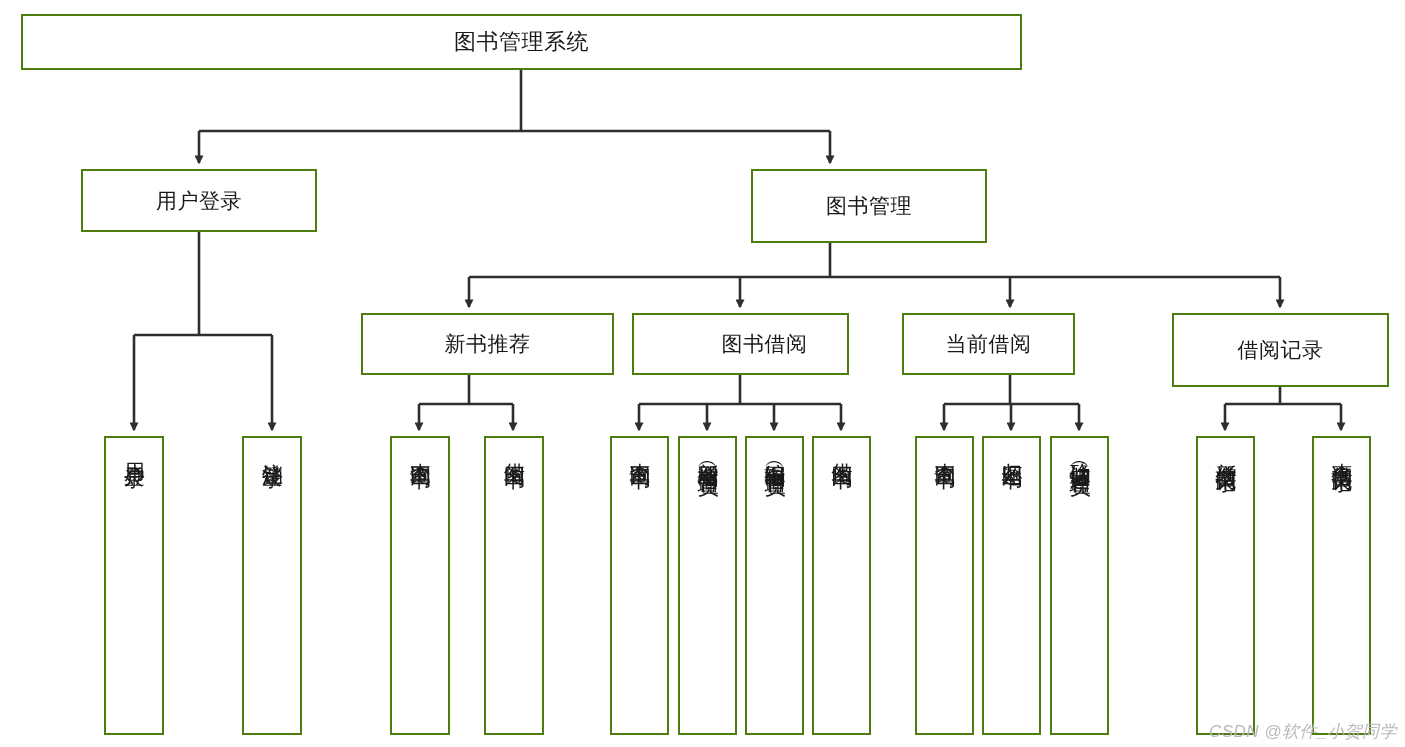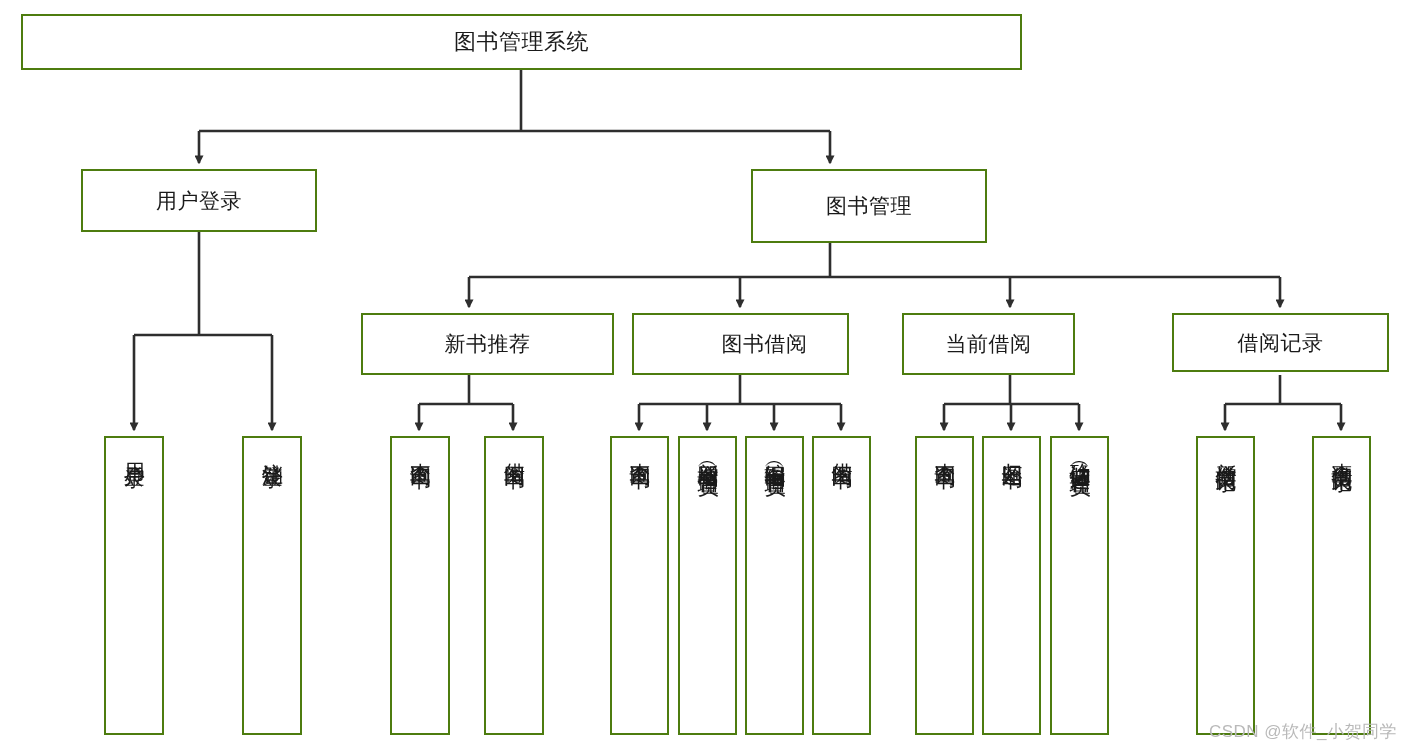--- a/index.html
+++ b/index.html
@@ -67,20 +67,21 @@
   }
   #watermark {
     position: absolute;
     right: 8px;
     bottom: 4px;
     font-size: 17px;
     color: #b9b9b9;
     z-index: 5;
     white-space: nowrap;
     letter-spacing: 0.5px;
+    font-style: italic;
   }
 </style>
 </head>
 <body>
 
 <div id="canvas">
 
   <svg id="wires" viewBox="0 0 1405 747" width="1405" height="747" xmlns="http://www.w3.org/2000/svg">
     <defs>
       <marker id="arrow" markerWidth="9" markerHeight="9" refX="7.6" refY="4.5" orient="auto" markerUnits="userSpaceOnUse">
@@ -144,21 +145,21 @@
 
   <div class="node h" style="left:361px; top:313px; width:253px; height:62px;">
     <span class="lbl">新书推荐</span>
   </div>
   <div class="node h" style="left:632px; top:313px; width:217px; height:62px;padding-left:48px;">
     <span class="lbl">图书借阅</span>
   </div>
   <div class="node h" style="left:902px; top:313px; width:173px; height:62px;">
     <span class="lbl">当前借阅</span>
   </div>
-  <div class="node h" style="left:1172px; top:313px; width:217px; height:59px;">
+  <div class="node h" style="left:1172px; top:313px; width:217px; height:74px;">
     <span class="lbl">借阅记录</span>
   </div>
 
   <div class="node v" style="left:104px; top:436px; width:60px; height:299px;">
     <span class="lbl">用户登录</span>
   </div>
   <div class="node v" style="left:242px; top:436px; width:60px; height:299px;">
     <span class="lbl">注销登录</span>
   </div>
 

